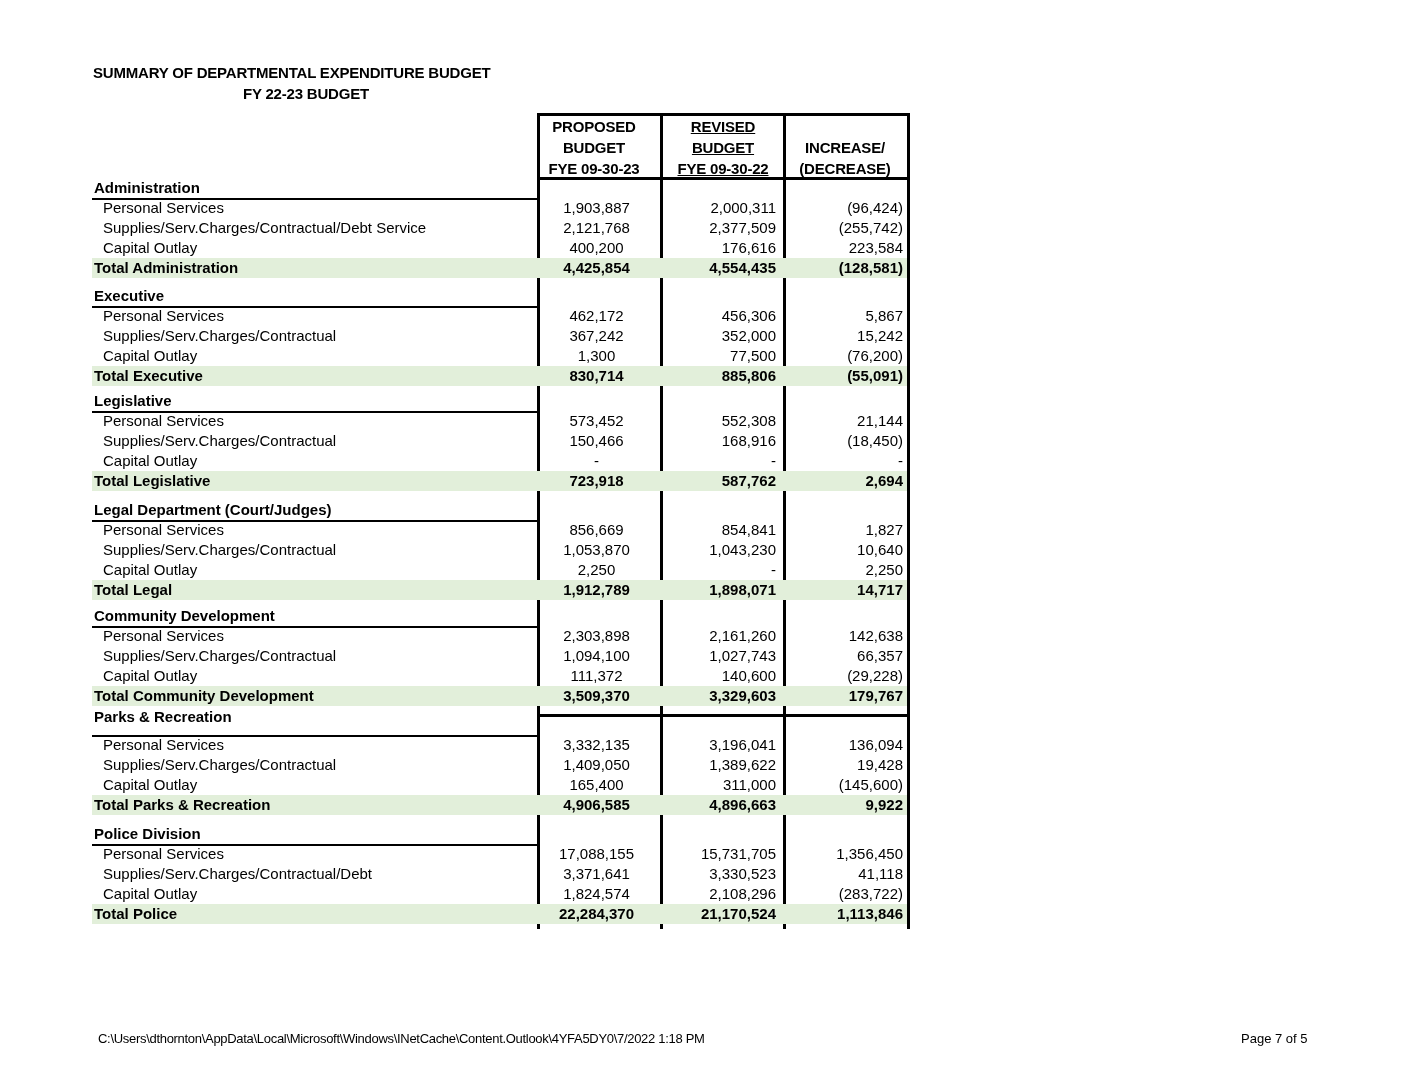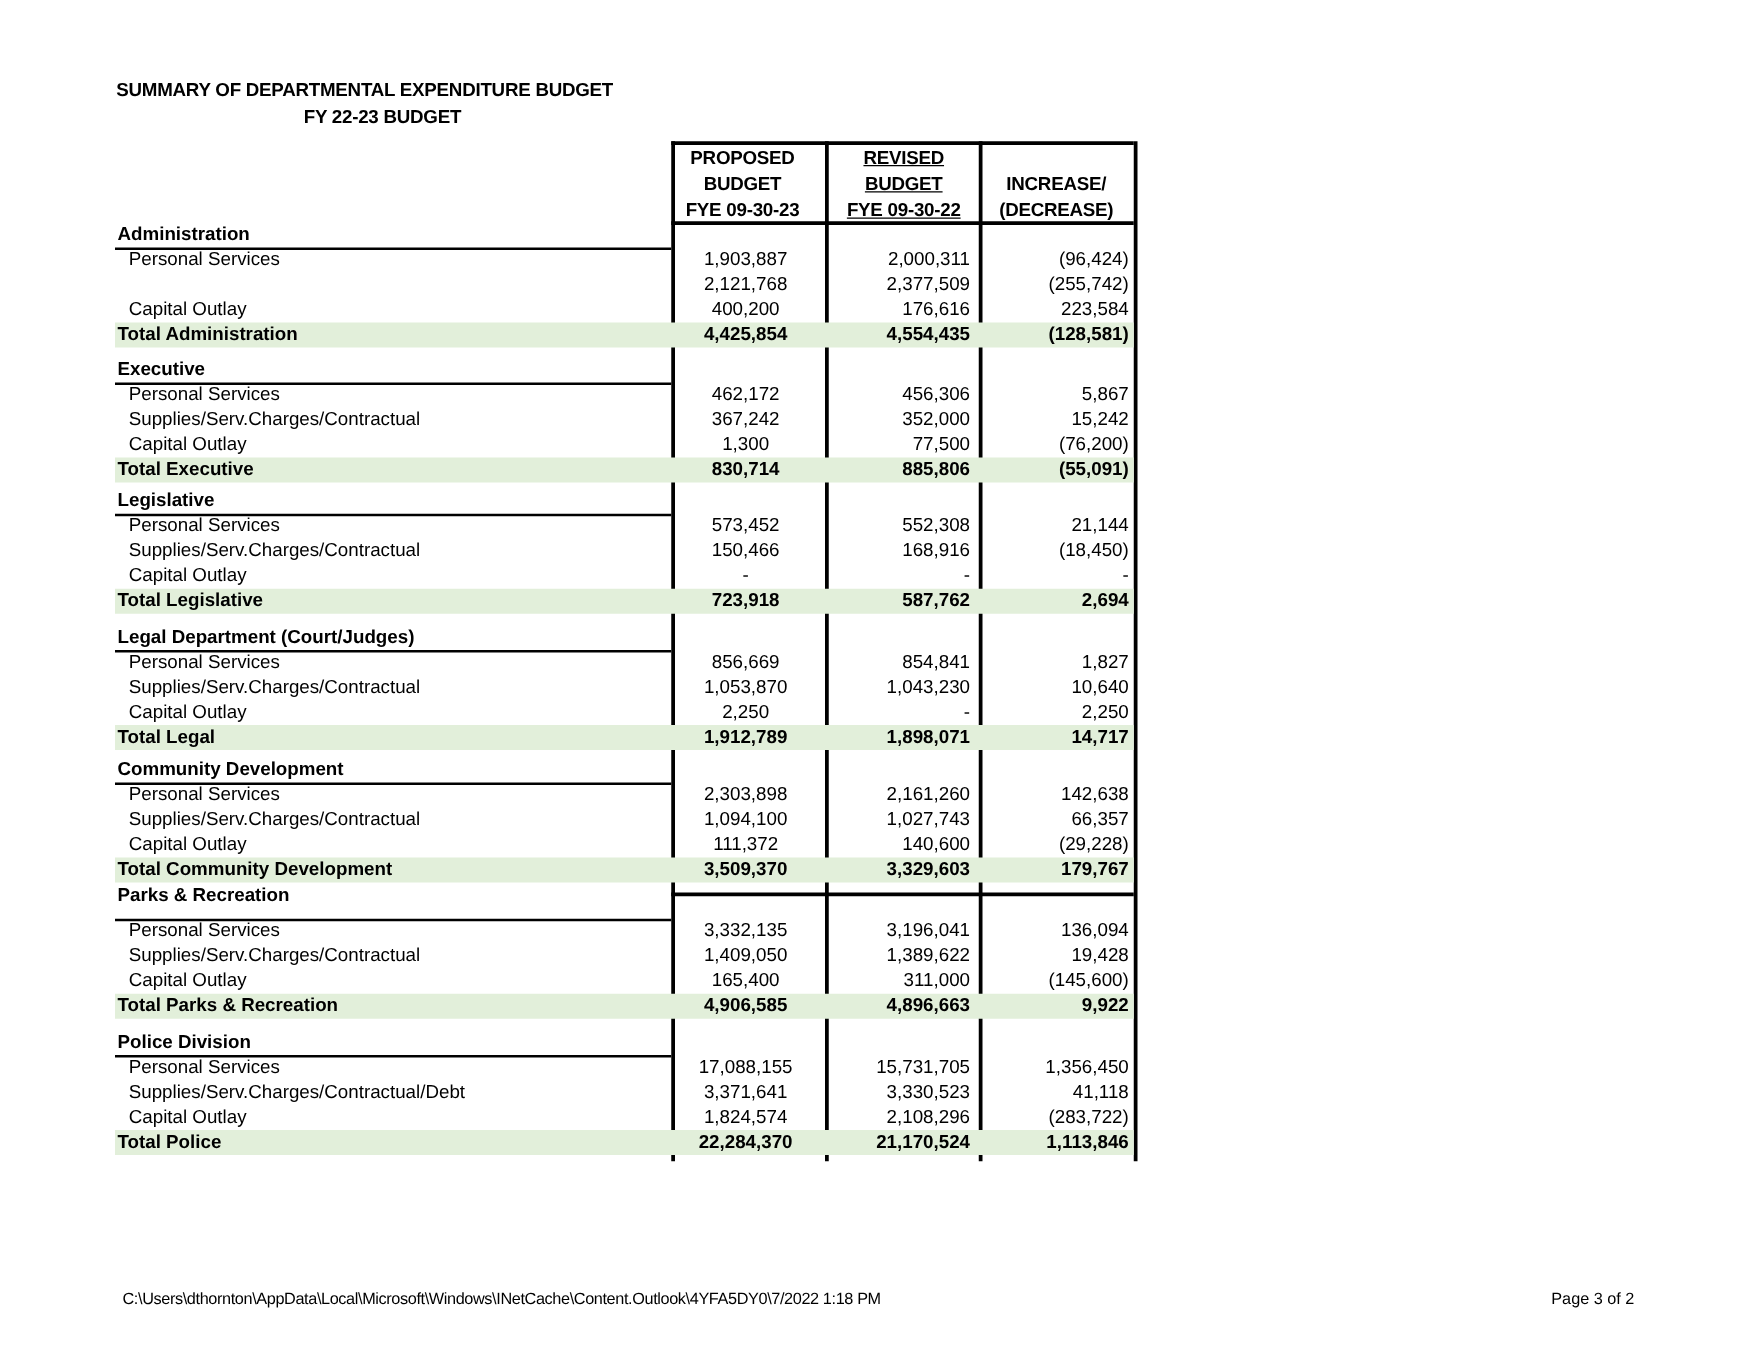--- a/index.html
+++ b/index.html
@@ -66,20 +66,21 @@
       <span class="lbl">Administration</span>
     </div>
     <div class="dept-underline" style="top: 198px;"></div>
     <div class="row item" style="top: 198px;">
       <span class="lbl">Personal Services</span>
       <span class="v c1">1,903,887</span>
       <span class="v c2">2,000,311</span>
       <span class="v c3">(96,424)</span>
     </div>
     <div class="row item" style="top: 218px;">
+      <span class="lbl">Supplies/Serv.Charges/Contractual/Debt Service</span>
       <span class="v c1">2,121,768</span>
       <span class="v c2">2,377,509</span>
       <span class="v c3">(255,742)</span>
     </div>
     <div class="row item" style="top: 238px;">
       <span class="lbl">Capital Outlay</span>
       <span class="v c1">400,200</span>
       <span class="v c2">176,616</span>
       <span class="v c3">223,584</span>
     </div>
@@ -253,13 +254,13 @@
     </div>
     <div class="row total" style="top: 904px;">
       <span class="lbl">Total Police</span>
       <span class="v c1">22,284,370</span>
       <span class="v c2">21,170,524</span>
       <span class="v c3">1,113,846</span>
     </div>
   </div>
 
 <div class="footer-path">C:\Users\dthornton\AppData\Local\Microsoft\Windows\INetCache\Content.Outlook\4YFA5DY0\7/2022 1:18 PM</div>
-<div class="footer-page">Page 3 of 2</div>
+<div class="footer-page">Page 7 of 5</div>
 
 </body></html>

